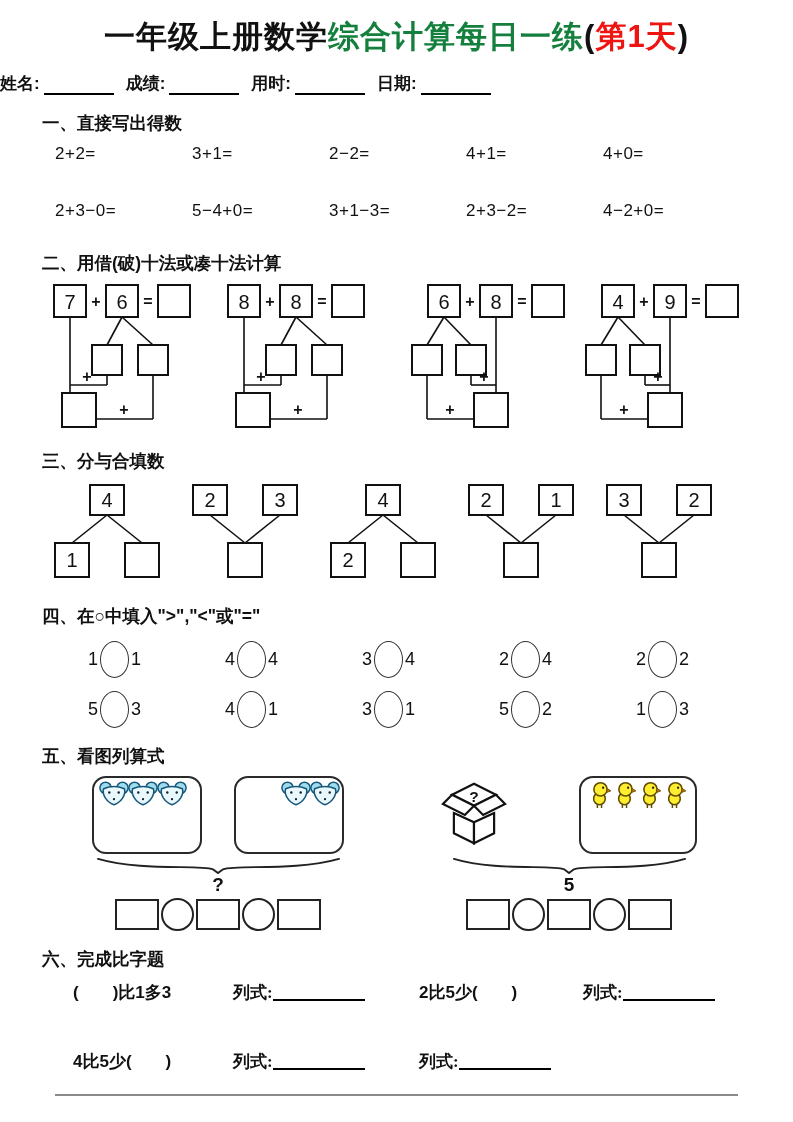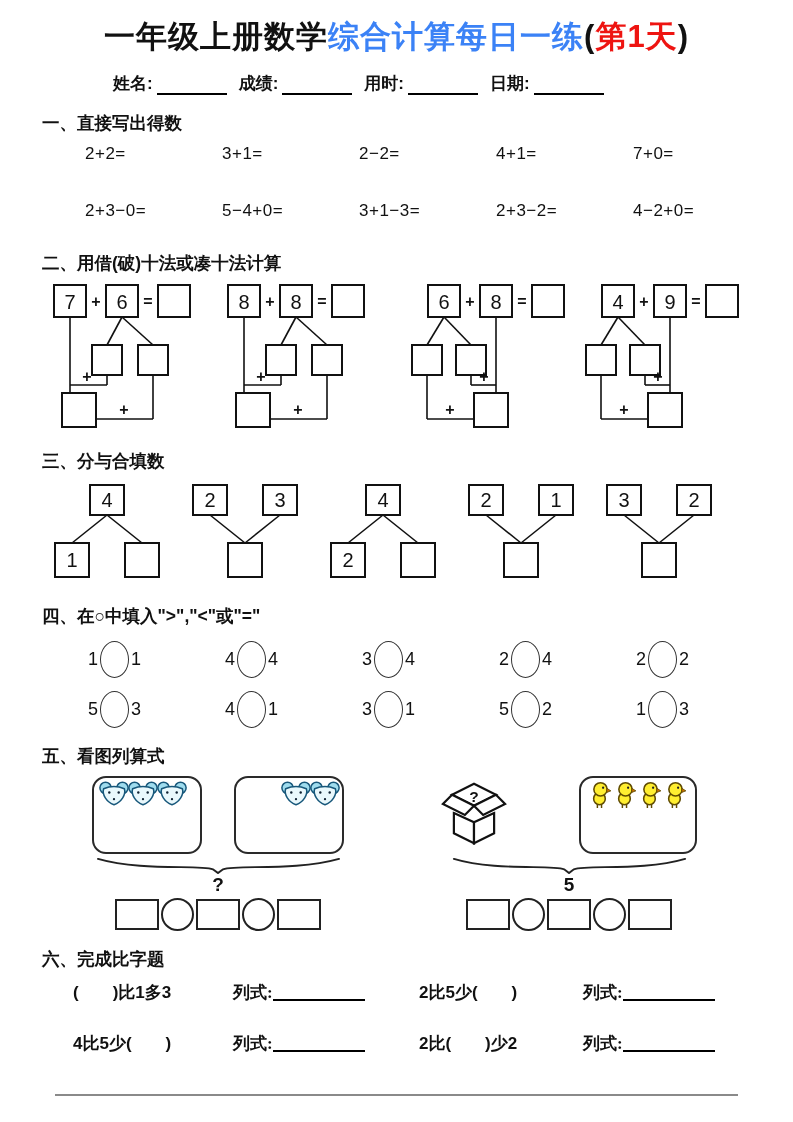--- a/index.html
+++ b/index.html
@@ -3,30 +3,30 @@
 <meta charset="utf-8">
 <style>
   * { margin:0; padding:0; box-sizing:border-box; }
   html,body { background:#fff; }
   body {
     width:793px; height:1122px; overflow:hidden; position:relative;
     font-family:"Liberation Sans","DejaVu Sans",sans-serif; color:#111;
   }
   
   .title { margin-top:16px; text-align:center; font-size:31px; font-weight:bold; letter-spacing:1px; }
-  .title .blue { color:#3b82f6; }
+  .title .blue { color:#15803d; }
   .title .red  { color:#ee1411; }
   
-  .info { display:flex; margin-top:14px; padding-left:113px; font-size:17px; font-weight:bold; }
+  .info { display:flex; margin-top:14px; font-size:17px; font-weight:bold; }
   .info .field { margin-right:12px; display:flex; align-items:flex-end; }
   .info .blank { display:inline-block; width:70px; height:16px; border-bottom:2px solid #000; margin-left:4px; }
   
   .sec-head { padding-left:42px; font-size:17.5px; font-weight:bold; }
   
-  .s1-row { display:grid; grid-template-columns:repeat(5,137px); padding-left:85px; font-size:17px; letter-spacing:0.5px; }
+  .s1-row { display:grid; grid-template-columns:repeat(5,137px); padding-left:55px; font-size:17px; letter-spacing:0.5px; }
   .s1-row.first { margin-top:9px; }
   .s1-row.second { margin-top:37px; }
   
   .s2-row { display:flex; gap:4px; padding-left:50px; margin-top:6px; }
   svg .bx { fill:#fff; stroke:#111; stroke-width:2; }
   svg .ln { stroke:#111; stroke-width:1.6; }
   svg .num { font-size:20px; text-anchor:middle; fill:#111; font-family:inherit; }
   svg .op  { font-size:16px; text-anchor:middle; fill:#111; font-family:inherit; font-weight:bold; }
   
   .s3-head { margin-top:18px; }
@@ -51,21 +51,21 @@
   .cage.center-align { justify-content:center; }
   .gap32 { width:32px; } .gap72 { width:72px; }
   .brace { margin-top:3px; }
   .brace-label { font-size:19px; font-weight:bold; height:22px; line-height:22px; }
   .shape-row { display:flex; align-items:center; margin-top:2px; }
   .shape-sq { width:44px; height:31px; border:2px solid #222; background:#fff; margin:0 1px; }
   .shape-ci { width:33px; height:33px; border:2px solid #222; border-radius:50%; background:#fff; margin:0 1px; }
   .boxicon { margin-top:6px; }
   
   .s6-head { margin-top:16px; }
-  .s6-grid { display:grid; grid-template-columns:160px 186px 164px 195px; padding-left:73px; margin-top:10px; row-gap:28px; font-size:17px; font-weight:600; }
+  .s6-grid { display:grid; grid-template-columns:160px 186px 164px 195px; padding-left:73px; margin-top:10px; row-gap:46px; font-size:17px; font-weight:600; }
   .formula { display:flex; align-items:center;font-family:Liberation Serif, serif; }
   .f-line { display:inline-block; width:92px; height:16px; border-bottom:2px solid #000; }
   
   .footer { position:absolute; left:0; right:0; bottom:26px; }
   .footer .rule { margin:0 55px; border-top:2px solid #8a8a8a; }
   .footer .ptext { text-align:center; font-size:13.5px; margin-top:7px; color:#111; }
 </style>
 </head>
 <body>
 
@@ -91,21 +91,21 @@
       <span class="blank"></span>
     </span>
 </div>
 
 <div class="sec-head" style="margin-top:16px">一、直接写出得数</div>
 <div class="s1-row first">
   <span>2+2=</span>
   <span>3+1=</span>
   <span>2−2=</span>
   <span>4+1=</span>
-  <span>7+0=</span>
+  <span>4+0=</span>
 </div>
 <div class="s1-row second">
   <span>2+3−0=</span>
   <span>5−4+0=</span>
   <span>3+1−3=</span>
   <span>2+3−2=</span>
   <span>4−2+0=</span>
 </div>
 
 <div class="sec-head" style="margin-top:30px">二、用借(破)十法或凑十法计算</div>
@@ -458,21 +458,20 @@
   <span>2比5少(　　)</span>
   <span class="formula">
       <span>列式:</span>
       <span class="f-line"></span>
     </span>
   <span>4比5少(　　)</span>
   <span class="formula">
       <span>列式:</span>
       <span class="f-line"></span>
     </span>
-  <span>2比(　　)少2</span>
   <span class="formula">
       <span>列式:</span>
       <span class="f-line"></span>
     </span>
 </div>
 
 <div class="footer">
   <div class="rule"></div>
 </div>
 

